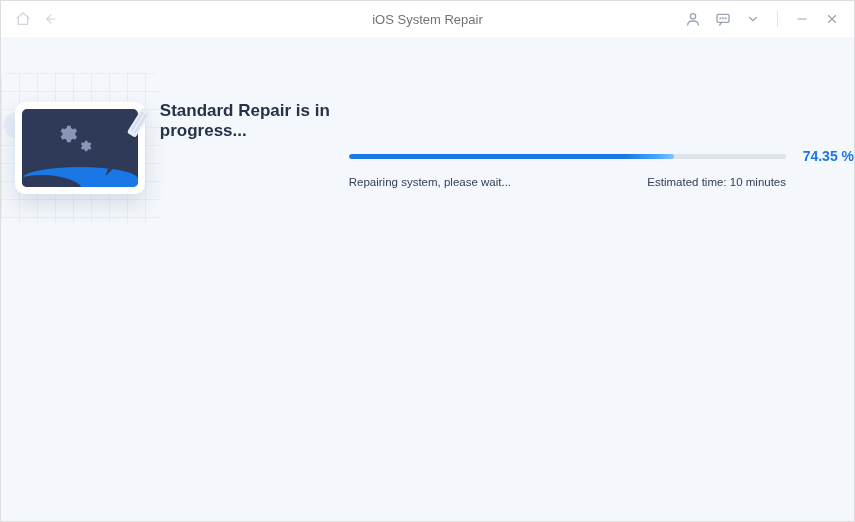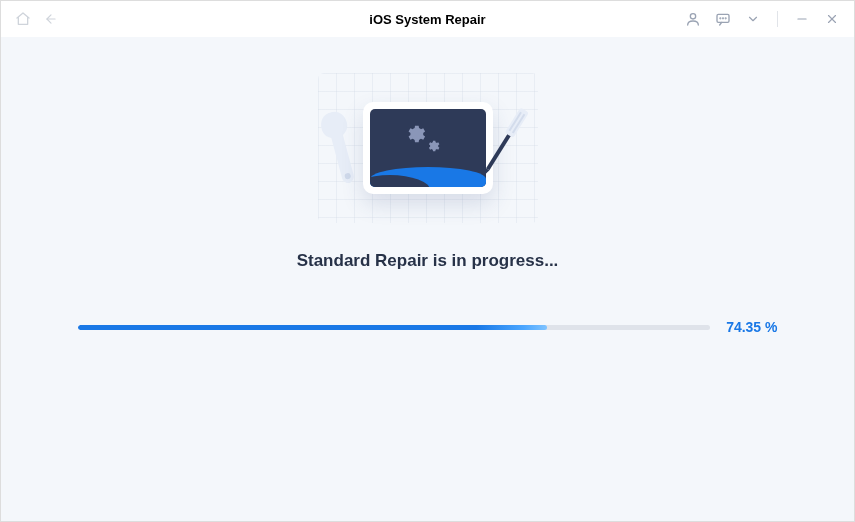--- a/index.html
+++ b/index.html
@@ -41,42 +41,41 @@
     }
     .titlebar-icon.disabled {
       color: #cfd4db;
       cursor: default;
     }
     .titlebar-title {
       position: absolute;
       left: 50%;
       transform: translateX(-50%);
       font-size: 13px;
-      color: #000000;
-      font-weight: 700;
+      color: #737373;
+      font-weight: 400;
       text-align: center;
     }
     .titlebar-right {
       margin-left: auto;
       display: flex;
       align-items: center;
       gap: 14px;
     }
     .titlebar-divider {
       width: 1px;
       height: 16px;
       background: #e1e4e9;
       margin: 0 2px;
     }
     .main {
       flex: 1;
       background: #f4f7fb;
       display: flex;
-      flex-direction: column;
-      align-items: center;
+      align-items: flex-start;
       padding-top: 36px;
     }
     .illustration-wrap {
       position: relative;
       width: 220px;
       height: 150px;
       display: flex;
       align-items: center;
       justify-content: center;
       background-image:
@@ -158,20 +157,21 @@
       max-width: 520px;
     }
     .progress-area {
       margin-top: 48px;
       width: 700px;
     }
     .progress-row {
       display: flex;
       align-items: center;
       gap: 12px;
+      margin-top: 27px;
     }
     .progress-track {
       flex: 1;
       height: 5px;
       background: #dfe3ea;
       border-radius: 3px;
       position: relative;
       overflow: hidden;
     }
     .progress-fill {
@@ -284,14 +284,18 @@
 
   <div class="heading">Standard Repair is in progress...</div>
 
   <div class="progress-area">
     <div class="progress-row">
       <div class="progress-track">
         <div class="progress-fill" style="width:74.35%"></div>
       </div>
       <div class="progress-percent">74.35 %</div>
     </div>
+    <div class="progress-labels">
+      <span>Repairing system, please wait...</span>
+      <span class="right">Estimated time: 10 minutes</span>
+    </div>
   </div>
 </div>
 
 </body></html>

